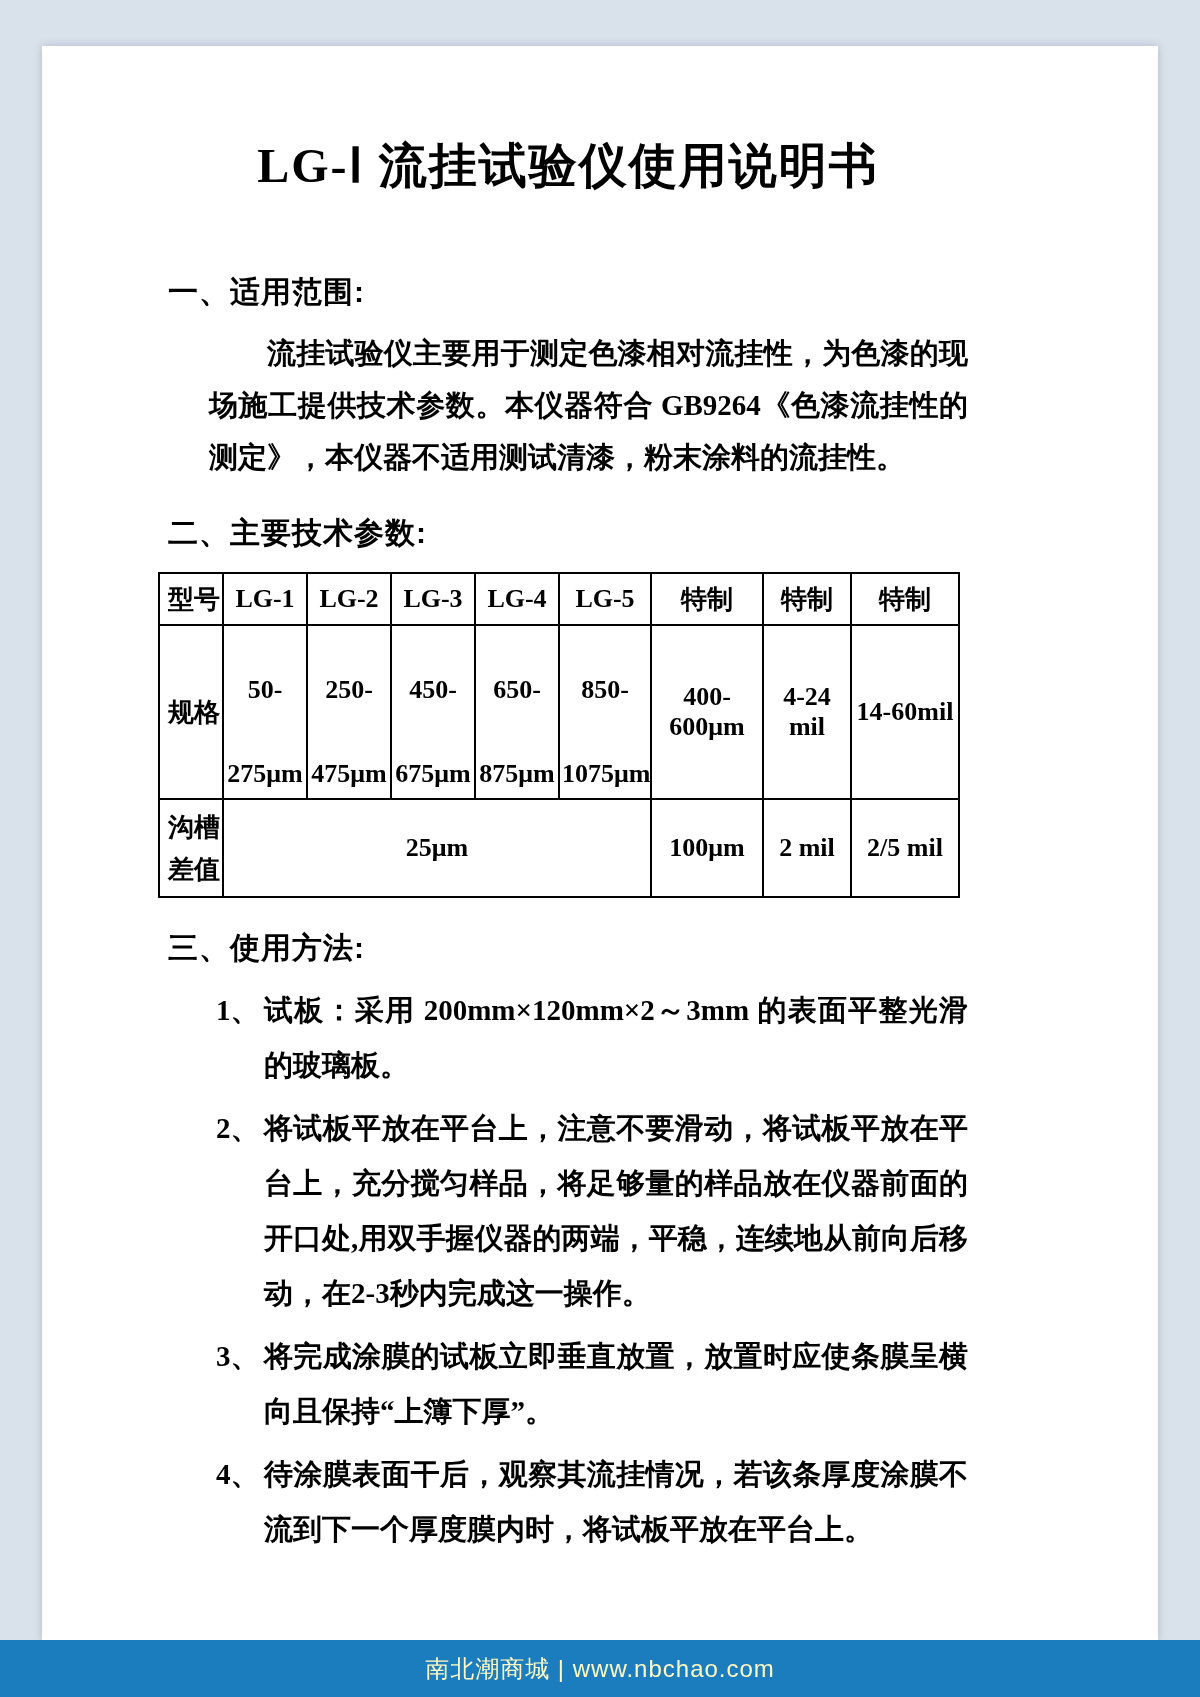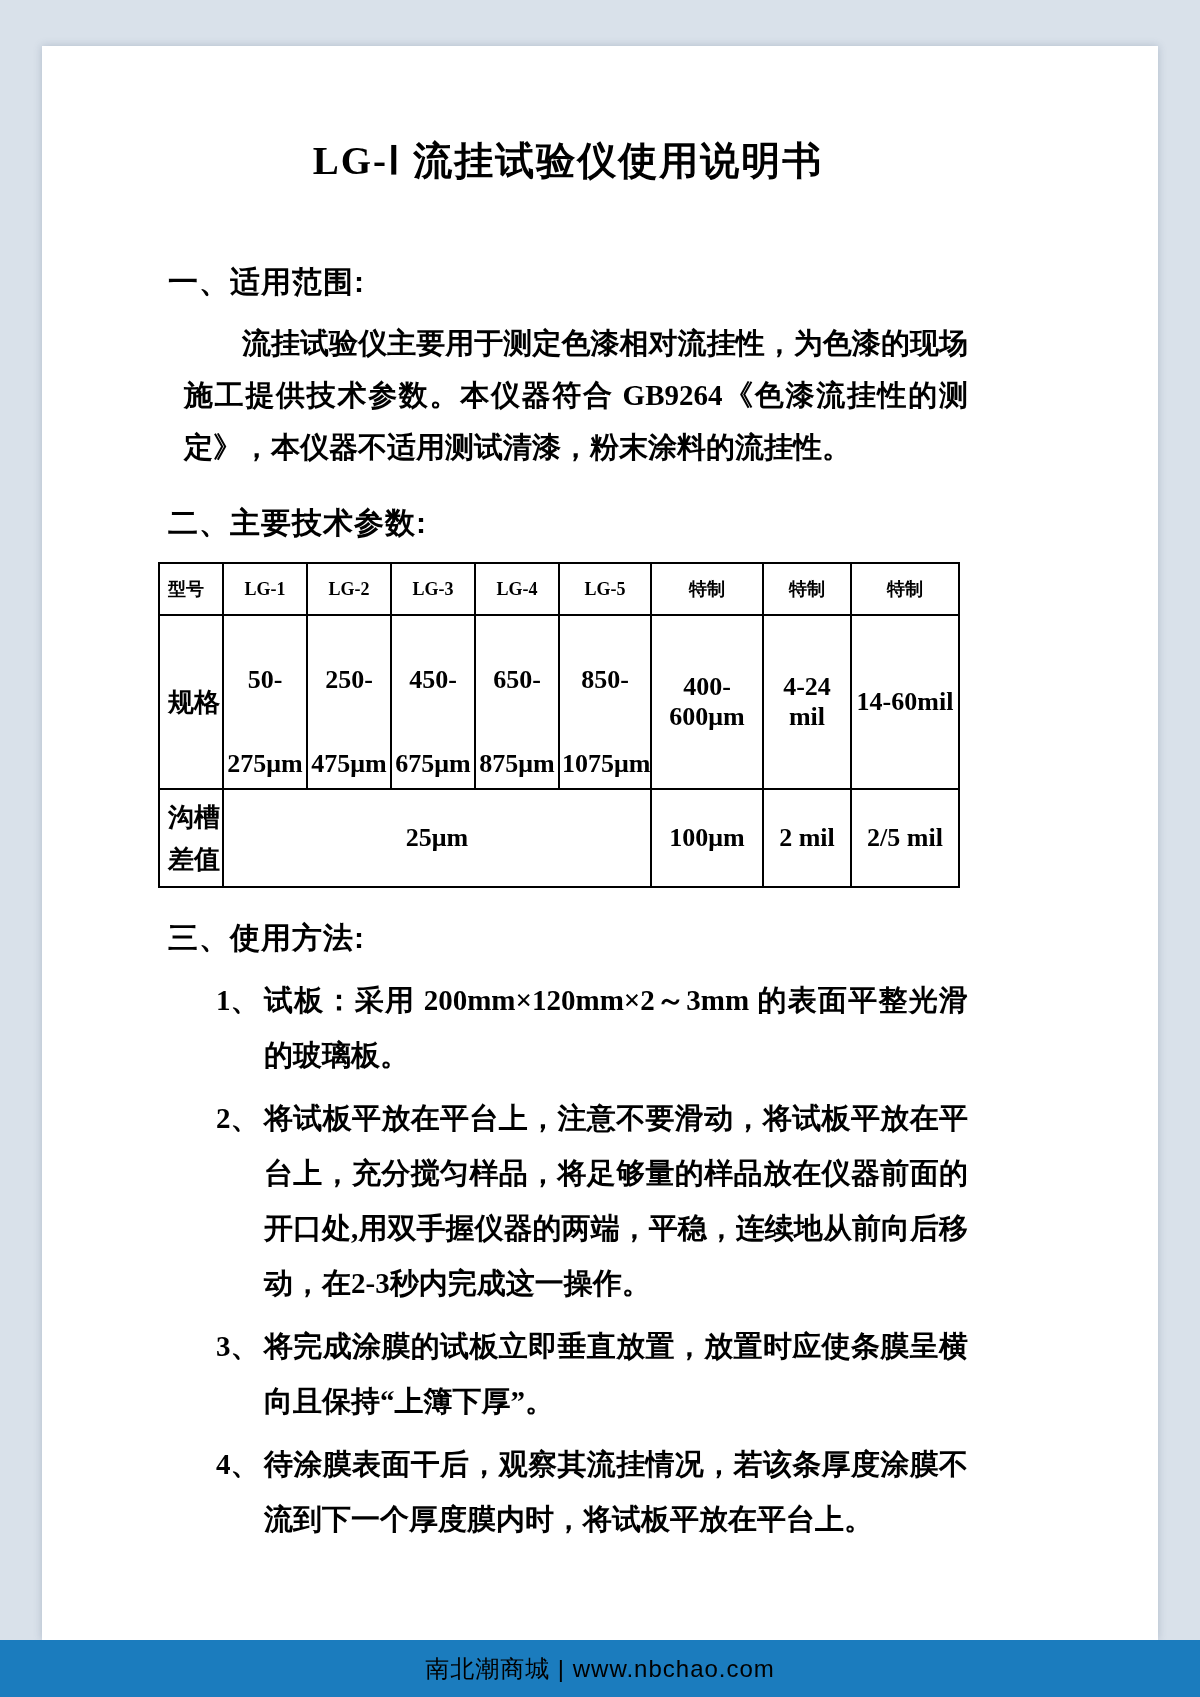--- a/index.html
+++ b/index.html
@@ -27,40 +27,40 @@
     background: #ffffff;
     box-shadow: 0 0 8px rgba(60,80,110,0.25);
   }
 
   .content {
     padding: 60px 190px 0 126px;
   }
 
   .title {
     text-align: center;
-    font-size: 39px;
+    font-size: 48px;
     font-weight: bold;
     letter-spacing: 2px;
     margin: 28px 0 74px 0;
     font-family: "Liberation Serif", serif;
   }
 
   .section-heading {
     font-size: 30px;
     font-weight: bold;
     font-family: Liberation Sans, sans-serif;
     letter-spacing: 1px;
     margin: 30px 0 14px 0;
   }
 
   .scope-body {
     font-size: 29px;
     font-weight: bold;
     line-height: 52px;
-    margin: 8px 0 12px 16px;
+    margin: 8px 0 12px 41px;
     text-indent: 58px;
     text-align: justify;
   }
 
   table.params {
     border-collapse: collapse;
     table-layout: fixed;
     width: 800px;
     margin: 18px 0 10px -10px;
   }
@@ -72,21 +72,21 @@
     padding: 2px 2px;
     font-family: "Liberation Serif", serif;
   }
   table.params .cn {
     font-family: "Liberation Sans", sans-serif;
   }
   table.params .label-col {
     text-align: left;
     padding-left: 8px;
   }
-  tr.header-row td { height: 52px; font-size: 18px; }
+  tr.header-row td { height: 52px; font-size: 26px; }
   tr.spec-row td   { height: 98px; font-size: 26px; }
   tr.groove-row td { height: 98px; font-size: 26px; }
   .two-line div { line-height: 44px; margin-top: 40px; }
   .stack-label div { line-height: 42px; }
 
   .usage-item {
     display: flex;
     font-size: 29px;
     font-weight: bold;
     line-height: 55px;
@@ -100,21 +100,21 @@
     left: 0;
     bottom: 0;
     width: 100%;
     height: 57px;
     background: #1b7cbe;
     display: flex;
     align-items: center;
     justify-content: center;
   }
   .footer-bar span {
-    color: #000000;
+    color: #fef9c3;
     font-size: 24px;
     letter-spacing: 1px;
     font-family: "Liberation Sans", sans-serif;
   }
 </style>
 </head>
 <body>
 
 <div class="canvas">
 

